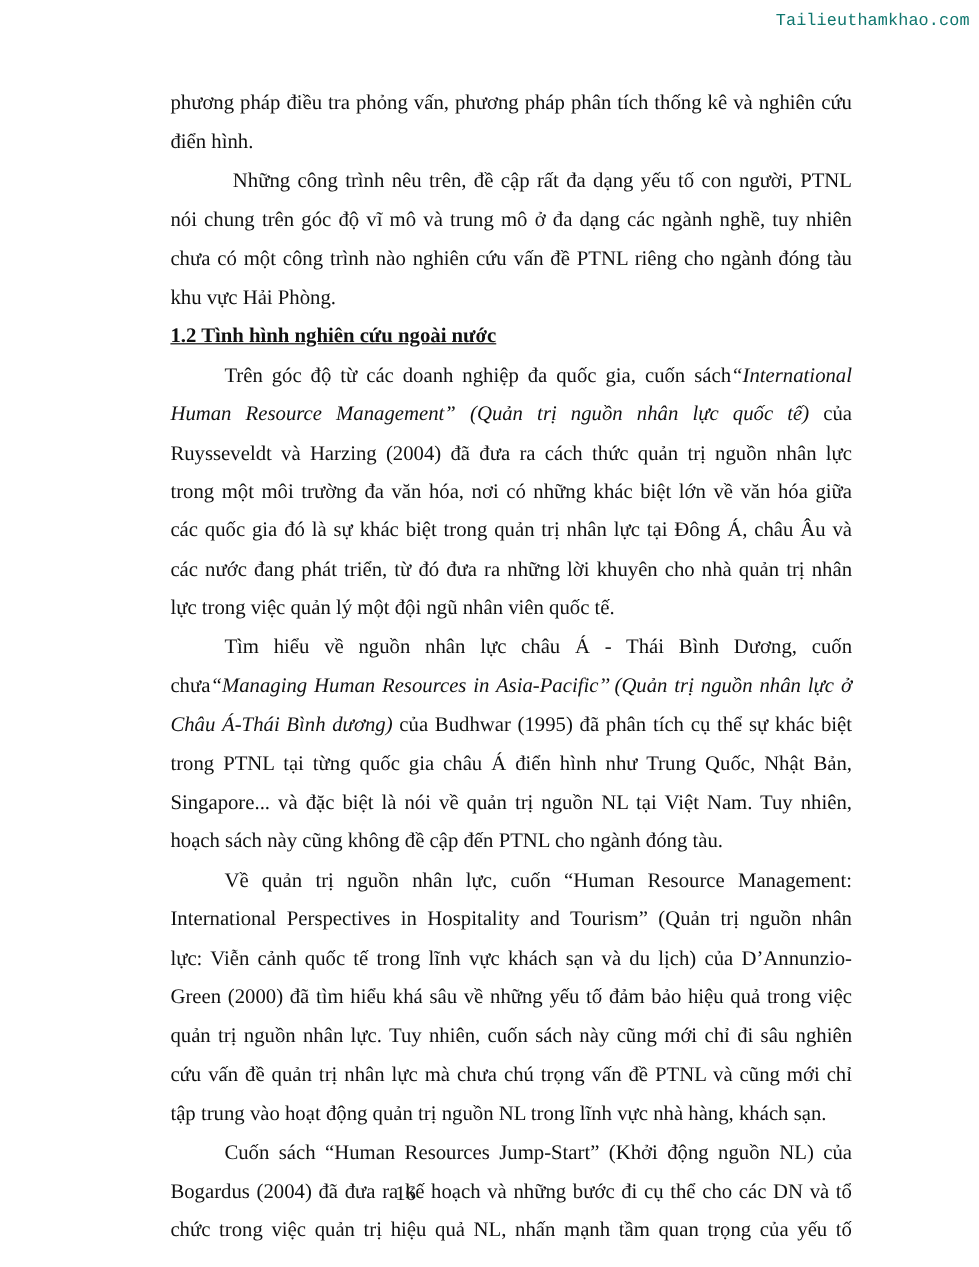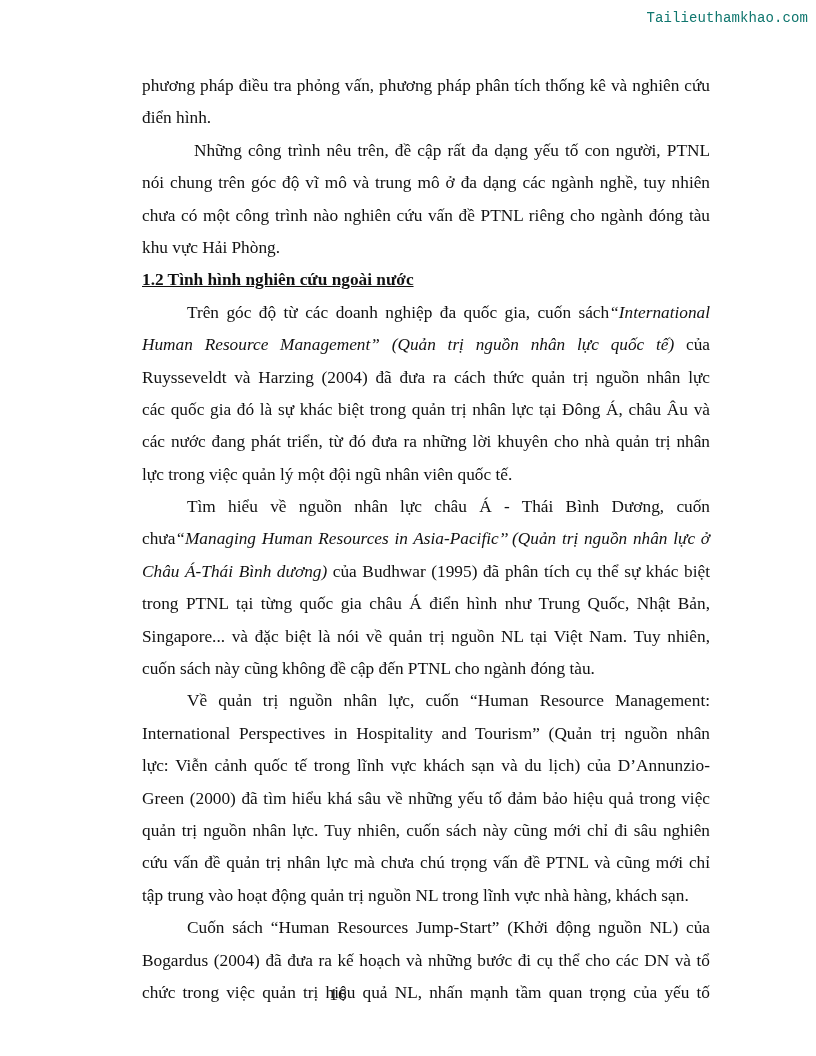--- a/index.html
+++ b/index.html
@@ -81,32 +81,33 @@
     <div class="line">chưa có một công trình nào nghiên cứu vấn đề PTNL riêng cho ngành đóng tàu</div>
     <div class="line last">khu vực Hải Phòng.</div>
   </div>
 
   <div class="line heading">1.2 Tình hình nghiên cứu ngoài nước</div>
 
   <div>
     <div class="line indent"><span>Trên góc độ từ các doanh nghiệp đa quốc gia, cuốn sách</span><span class="it">“International</span></div>
     <div class="line"><span class="it">Human Resource Management” (Quản trị nguồn nhân lực quốc tế)</span> <span>của</span></div>
     <div class="line">Ruysseveldt và Harzing (2004) đã đưa ra cách thức quản trị nguồn nhân lực</div>
+    <div class="line">trong một môi trường đa văn hóa, nơi có những khác biệt lớn về văn hóa giữa</div>
     <div class="line">các quốc gia đó là sự khác biệt trong quản trị nhân lực tại Đông Á, châu Âu và</div>
     <div class="line">các nước đang phát triển, từ đó đưa ra những lời khuyên cho nhà quản trị nhân</div>
     <div class="line last">lực trong việc quản lý một đội ngũ nhân viên quốc tế.</div>
   </div>
 
   <div>
     <div class="line indent">Tìm hiểu về nguồn nhân lực châu Á - Thái Bình Dương, cuốn</div>
     <div class="line"><span>chưa</span><span class="it">“Managing Human Resources in Asia-Pacific’’ (Quản trị nguồn nhân lực ở</span></div>
     <div class="line"><span class="it">Châu Á-Thái Bình dương)</span><span> của Budhwar (1995) đã phân tích cụ thể sự khác biệt</span></div>
     <div class="line">trong PTNL tại từng quốc gia châu Á điển hình như Trung Quốc, Nhật Bản,</div>
     <div class="line">Singapore... và đặc biệt là nói về quản trị nguồn NL tại Việt Nam. Tuy nhiên,</div>
-    <div class="line last">cuốn sách này cũng không đề cập đến PTNL cho ngành đóng tàu.</div>
+    <div class="line last">hoạch sách này cũng không đề cập đến PTNL cho ngành đóng tàu.</div>
   </div>
 
   <div>
     <div class="line indent">Về quản trị nguồn nhân lực, cuốn “Human Resource Management:</div>
     <div class="line">International Perspectives in Hospitality and Tourism” (Quản trị nguồn nhân</div>
     <div class="line">lực: Viễn cảnh quốc tế trong lĩnh vực khách sạn và du lịch) của D’Annunzio-</div>
     <div class="line">Green (2000) đã tìm hiểu khá sâu về những yếu tố đảm bảo hiệu quả trong việc</div>
     <div class="line">quản trị nguồn nhân lực. Tuy nhiên, cuốn sách này cũng mới chỉ đi sâu nghiên</div>
     <div class="line">cứu vấn đề quản trị nhân lực mà chưa chú trọng vấn đề PTNL và cũng mới chỉ</div>
     <div class="line last">tập trung vào hoạt động quản trị nguồn NL trong lĩnh vực nhà hàng, khách sạn.</div>

